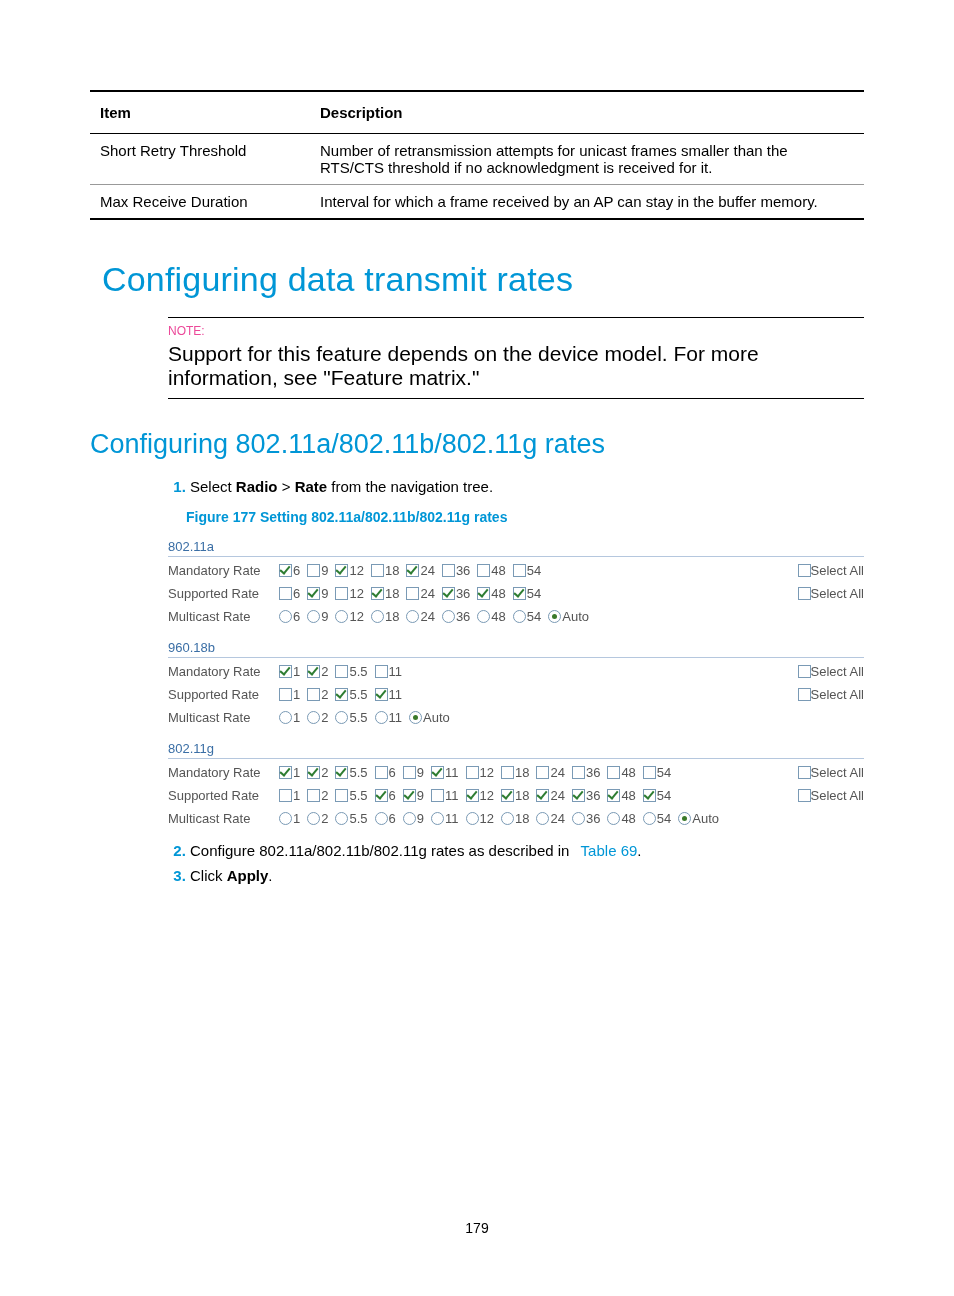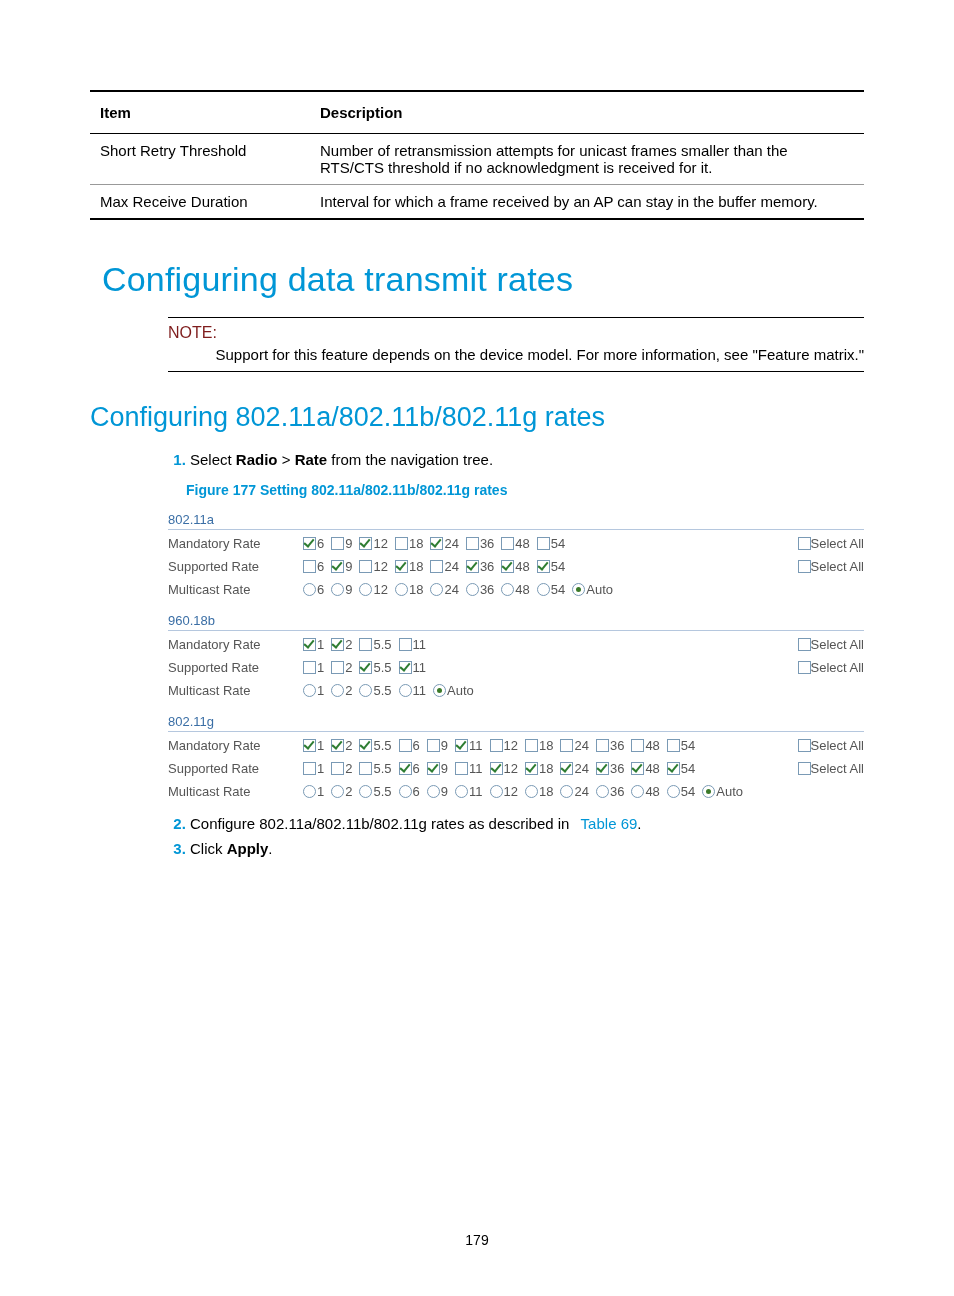--- a/index.html
+++ b/index.html
@@ -44,59 +44,59 @@
     font-weight: 300;
     font-size: 27px;
     margin: 30px 0 18px 0;
   }
   .noteblock {
     border-top: 1.5px solid #000;
     border-bottom: 1.5px solid #000;
     padding: 6px 0 8px 0;
     margin-left: 78px;
   }
-  .note-label { color: #7f1d1d; font-size: 16px; }
-  .note-text { font-size: 15px; margin-top: 4px; text-align: right; }
+  .note-label { color: #ec4899; font-size: 12px; }
+  .note-text { font-size: 21px; margin-top: 4px; }
 
   ol.steps { margin: 14px 0 0 78px; padding-left: 22px; }
   ol.steps > li { margin-bottom: 8px; font-size: 15px; }
   ol.steps > li::marker { color: #0096d6; font-weight: bold; }
   ol.steps b { font-weight: bold; }
   .figcap { color: #0096d6; font-weight: bold; font-size: 14px; margin: 14px 0 6px 96px; }
 
   .link { color: #0096d6; margin-left: 7px; }
 
   
   .panel { margin-left: 78px; font-family: Verdana, Arial, sans-serif; font-size: 13px; color: #555; }
   .section-head {
     color: #3a6ea5;
     border-bottom: 1px solid #b5c7de;
     padding: 4px 0 2px 0;
     margin-top: 10px;
   }
-  .row { display: flex; align-items: center; padding: 6px 0 2px 0; gap: 24px; }
+  .row { display: flex; align-items: center; padding: 6px 0 2px 0; }
   .row-label { width: 110px; flex: 0 0 110px; color: #555; }
   .opts { flex: 1; display: flex; flex-wrap: wrap; align-items: center; gap: 1px 2px; }
   .opt { display: inline-flex; align-items: center; margin-right: 4px; white-space: nowrap; }
   .opt span { margin-left: 1px; }
   .sel { display:inline-flex; align-items:center; margin-left:auto; color:#555; }
   .cb, .rb { width: 13px; height: 13px; box-sizing: border-box; display:inline-block; position:relative; background:#fff;}
   .cb { border:1px solid #7a9ab5; }
   .cb.checked::after {
     content:""; position:absolute; left:2px; top:-1px; width:4px; height:8px;
     border:solid #2e7d32; border-width:0 2px 2px 0; transform:rotate(40deg);
   }
   .rb { border:1px solid #7a9ab5; border-radius:50%; }
   .rb.checked::after {
     content:""; position:absolute; left:3px; top:3px; width:5px; height:5px;
     border-radius:50%; background:#3b7a2a;
   }
 
   .pagenum {
-    position: absolute; bottom: 48px; left:0; width: 954px; text-align:center; font-size: 14px;
+    position: absolute; bottom: 60px; left:0; width: 954px; text-align:center; font-size: 14px;
   }
 </style>
 </head>
 <body>
 
 <table class="desc">
   <thead>
     <tr>
       <th style="width:200px">Item</th>
       <th>Description</th>

